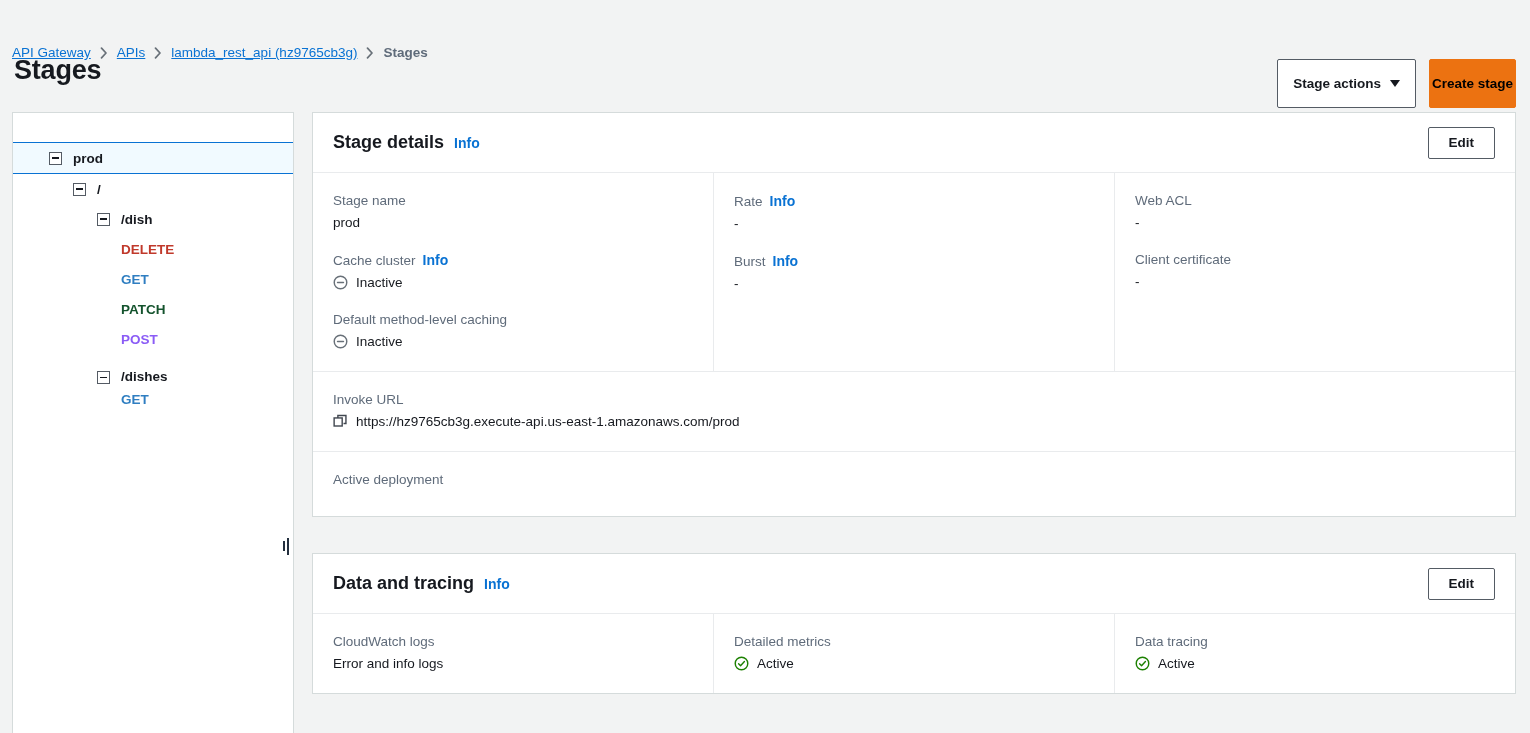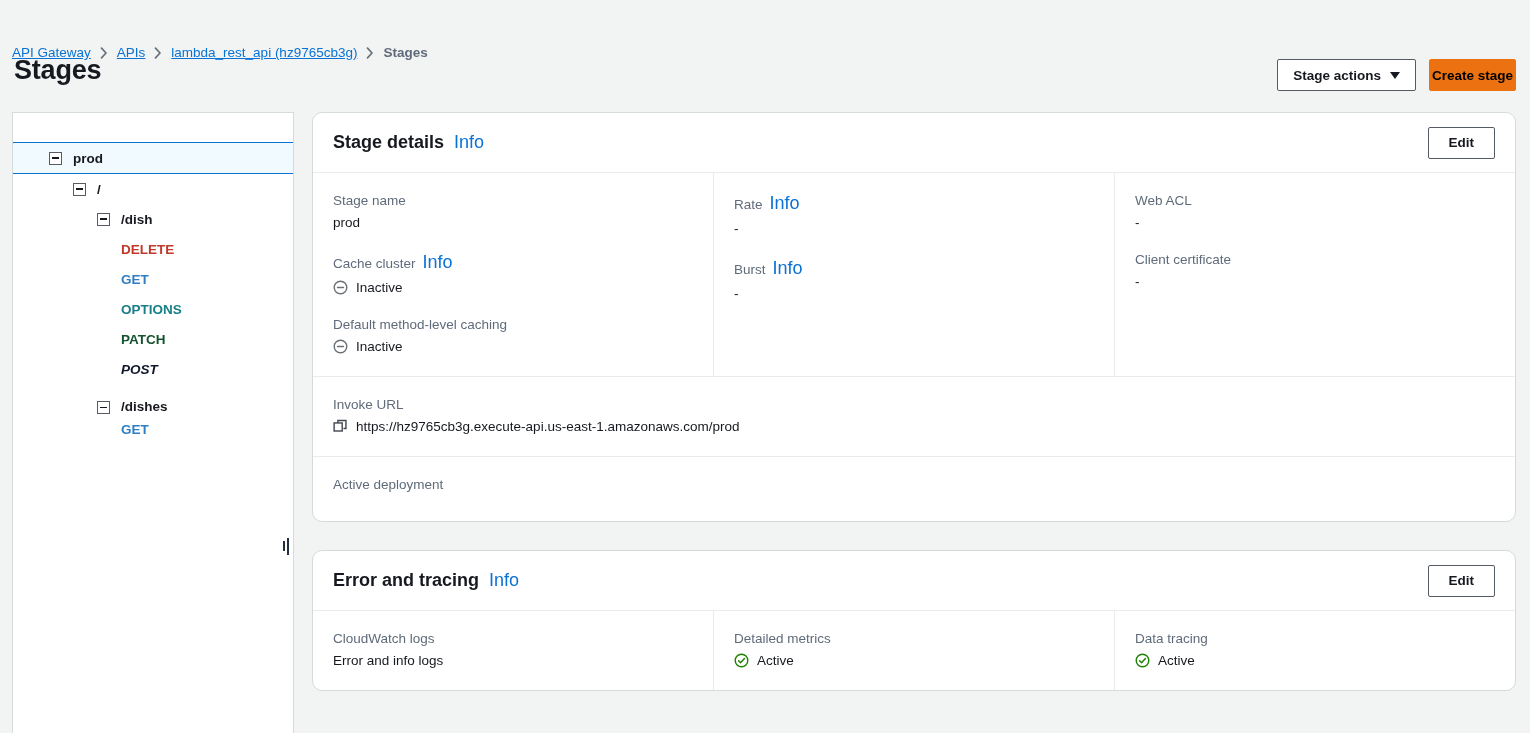--- a/index.html
+++ b/index.html
@@ -32,21 +32,21 @@
   
   .page-title {
     position:absolute; left:14px; top:55px;
     font-size:27px; font-weight:700; letter-spacing:-0.2px; color:#16191f;
   }
   .header-actions {
     position:absolute; right:14px; top:59px;
     display:flex; align-items:center; gap:13px;
   }
   .btn {
-    height:32px; border-radius:2px; font-size:13.5px; font-weight:700;
+    height:49px; border-radius:2px; font-size:13.5px; font-weight:700;
     display:inline-flex; align-items:center; justify-content:center;
     cursor:pointer; white-space:nowrap; padding:0 17px;
   }
   .btn-normal {
     background:#fff; border:1px solid #545b64; color:#16191f;
     gap:9px; padding:0 15px;
   }
   .btn-primary {
     background:#ec7211; border:1px solid #ec7211; color:#000000;
     padding:0 2px;
@@ -73,41 +73,41 @@
     display:inline-flex;align-items:center;justify-content:center;
     flex:0 0 auto; cursor:pointer;
   }
   .expander::before { content:""; display:block; width:7px;height:1.6px;background:#16191f; }
   .tree-label { font-weight:700; color:#16191f; margin-left:11px; }
   .tree-method { font-weight:700; font-size:13.5px; }
   .m-DELETE { color:#c0392b; }
   .m-GET    { color:#2f7ec1; }
   .m-OPTIONS{ color:#177f86; }
   .m-PATCH  { color:#14532d; }
-  .m-POST   { color:#0f172a;font-style:italic; }
+  .m-POST   { color:#8b5cf6; }
 
   .resize-handle {
     position:absolute; left:281px; top:536px; width:9px; height:20px;
     display:flex; align-items:center; justify-content:center; cursor:col-resize;
   }
   .resize-handle span { display:block; width:2px; height:17px; background:#232f3e; }
   .resize-handle span:first-child { height:10px; margin-right:2px; }
 
   
   .main { position:absolute; left:312px; top:112px; right:14px; }
   .panel {
-    background:#fff; border:1px solid #d5dbdb; border-radius:10px;
-    margin-bottom:28px;
+    background:#fff; border:1px solid #d5dbdb; border-radius:0;
+    margin-bottom:36px;
   }
   .panel-header {
     height:60px; display:flex; align-items:center; justify-content:space-between;
     padding:0 20px; border-bottom:1px solid #e9ebed;
   }
   .panel-title { font-size:18px; font-weight:700; color:#16191f; display:flex; align-items:baseline; gap:10px; }
-  .info-link { font-size:18px; font-weight:400; color:#0972d3; text-decoration:none; cursor:pointer; }
+  .info-link { font-size:14px; font-weight:700; color:#0972d3; text-decoration:none; cursor:pointer; }
   .btn-edit {
     height:32px; padding:0 20px; background:#fff; border:1px solid #545b64;
     border-radius:2px; font-size:13.5px; font-weight:700; color:#16191f;
     display:inline-flex;align-items:center;justify-content:center;cursor:pointer;
   }
 
   .grid3 { display:flex; }
   .gcol { flex:1 1 0; padding:20px 0 22px 20px; }
   .gcol + .gcol { border-left:1px solid #e9ebed; }
   .field { margin-bottom:22px; }
@@ -175,23 +175,20 @@
         <span class="expander"></span>
         <span class="tree-label">/dish</span>
       </div>
       <div class="tree-row" style="padding-left: 108px;">
         <span class="tree-method m-DELETE">DELETE</span>
       </div>
       <div class="tree-row" style="padding-left: 108px;">
         <span class="tree-method m-GET">GET</span>
       </div>
       <div class="tree-row" style="padding-left: 108px;">
-        <span class="tree-method m-OPTIONS">OPTIONS</span>
-      </div>
-      <div class="tree-row" style="padding-left: 108px;">
         <span class="tree-method m-PATCH">PATCH</span>
       </div>
       <div class="tree-row" style="padding-left: 108px;">
         <span class="tree-method m-POST">POST</span>
       </div>
       <div class="tree-row" style="padding-left: 84px; align-items: flex-end;">
         <span class="expander"></span>
         <span class="tree-label">/dishes</span>
       </div>
       <div class="tree-row" style="padding-left: 108px;">
@@ -309,21 +306,21 @@
     </div>
 
     <div class="row-sep">
       <div class="f-label">Active deployment</div>
     </div>
   </div>
 
   <div class="panel">
     <div class="panel-header">
       <div class="panel-title">
-        <span>Error and tracing</span>
+        <span>Data and tracing</span>
         <a class="info-link">Info</a>
       </div>
       <div class="btn-edit">Edit</div>
     </div>
     <div class="grid3">
       <div class="gcol" id="lt-col1">
           <div class="field">
             <div class="f-label">
               <span>CloudWatch logs</span>
             </div>

